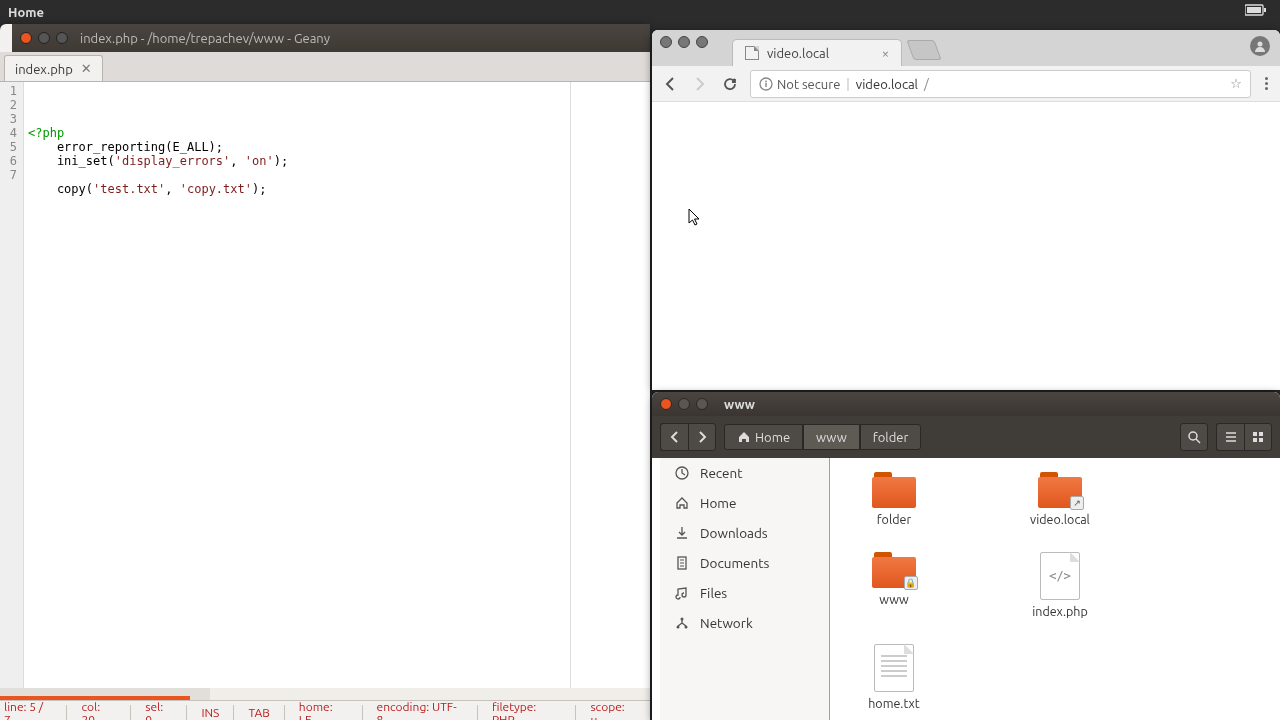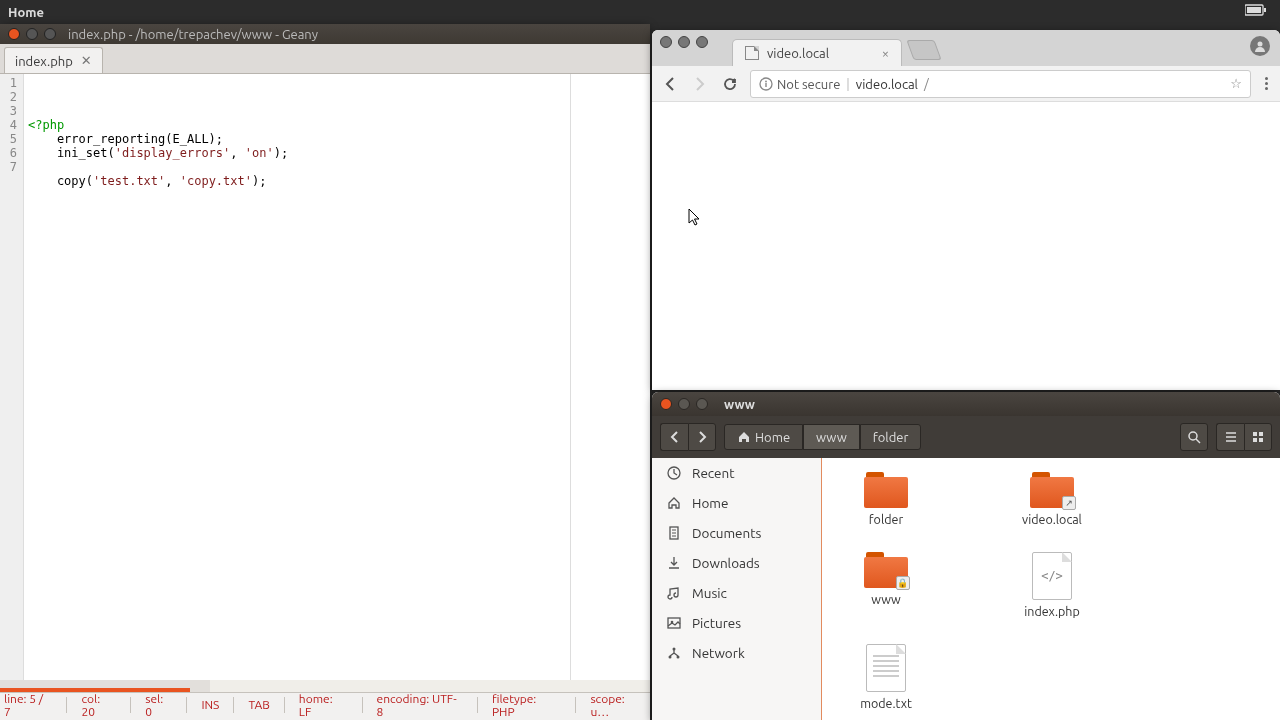--- a/index.html
+++ b/index.html
@@ -8,21 +8,21 @@
 
 .top-panel { height: 24px; background: #2c2c2c; display: flex; align-items: center; padding: 0 8px; color: #dcdcdc; font-size: 13px; }
 .top-panel .left { font-weight: bold; }
 .top-panel .right { margin-left: auto; display: flex; align-items: center; gap: 14px; flex-direction: column; }
 .top-panel .icon { display: inline-flex; align-items: center; justify-content: center; }
 .rec-dot { width: 14px; height: 14px; border-radius: 50%; background: radial-gradient(circle at 35% 35%, #ff6b6b, #b01e1e); border: 1px solid #000; }
 .lang-box { background: #ddd; color: #333; padding: 0 3px; border-radius: 2px; font-size: 11px; font-weight: bold; }
 
 
 .window { position: absolute; background: #f2f1f0; box-shadow: 0 2px 8px rgba(0,0,0,.5); }
-.titlebar { height: 20px; background: linear-gradient(#45403b, #3a3530); display: flex; align-items: center; padding: 8px 8px; gap: 6px; border-radius: 6px 6px 0 0; }
+.titlebar { height: 28px; background: linear-gradient(#45403b, #3a3530); display: flex; align-items: center; padding: 8px 8px; gap: 6px; border-radius: 6px 6px 0 0; margin-left: 12px; }
 .titlebar .wbtn { width: 12px; height: 12px; border-radius: 50%; background: #555; border: 1px solid #222; }
 .titlebar .wbtn.close { background: #e95420; }
 .titlebar .title { color: #ccc; font-size: 13px; margin-left: 6px; }
 
 
 .geany { left: 0; top: 24px; width: 650px; height: 696px; border-radius: 6px 6px 0 0; }
 .geany .titlebar { border-radius: 0; background: linear-gradient(#4a4540, #3e3933); }
 .geany .titlebar .title { color: #bbb; }
 .tabs-row { height: 30px; background: #dedbd8; border-bottom: 1px solid #b8b4ae; display: flex; align-items: flex-end; padding-left: 4px; }
 .doc-tab { background: #f2f1f0; border: 1px solid #b8b4ae; border-bottom: none; padding: 5px 10px; font-size: 13px; color: #3a3a3a; border-radius: 3px 3px 0 0; display: flex; align-items: center; gap: 8px; }
@@ -77,21 +77,21 @@
 .naut-btn-group { display: flex; }
 .naut-btn-group .naut-btn:first-child { border-radius: 3px 0 0 3px; border-right: none; }
 .naut-btn-group .naut-btn:last-child { border-radius: 0 3px 3px 0; }
 .breadcrumb { display: flex; gap: 0; }
 .crumb { padding: 5px 12px; background: #4e4a45; border: 1px solid #2a2724; color: #ddd; font-size: 13px; display: flex; align-items: center; gap: 4px; }
 .crumb:first-child { border-radius: 3px 0 0 3px; }
 .crumb:last-child { border-radius: 0 3px 3px 0; }
 .crumb.active { background: #5e5a54; }
 .naut-right { margin-left: auto; display: flex; gap: 8px; }
 .naut-body { display: flex; height: calc(100% - 24px - 42px); }
-.naut-sidebar { width: 170px; background: #f7f6f5; border-right: 1px solid #e28b5f; overflow: hidden; }
+.naut-sidebar { width: 170px; background: #f7f6f5; border-right: 1px solid #e28b5f; overflow: hidden; margin-left: 8px; }
 .side-item { display: flex; align-items: center; gap: 10px; padding: 7px 14px; font-size: 13.5px; color: #333; }
 .side-item svg { flex-shrink: 0; }
 .naut-content { flex: 1; background: #fff; padding: 14px 24px; display: flex; flex-wrap: wrap; align-content: flex-start; gap: 26px 86px; }
 .file-item { width: 80px; display: flex; flex-direction: column; align-items: center; gap: 4px; }
 .file-item .lbl { font-size: 12.5px; color: #333; text-align: center; }
 .folder-icon { width: 44px; height: 36px; position: relative; }
 .folder-icon::before { content: ""; position: absolute; top: 0; left: 2px; width: 18px; height: 6px; background: #d35400; border-radius: 2px 2px 0 0; }
 .folder-icon::after { content: ""; position: absolute; top: 5px; left: 0; right: 0; bottom: 0; background: linear-gradient(#f07843, #e0571e); border-radius: 2px; }
 .folder-icon.linked .badge, .folder-icon.locked .badge { position: absolute; right: -2px; bottom: -2px; width: 14px; height: 14px; background: #eee; border: 1px solid #aaa; border-radius: 2px; z-index: 2; display: flex; align-items: center; justify-content: center; font-size: 9px; color: #555; }
 .file-icon { width: 40px; height: 48px; background: #fff; border: 1px solid #bbb; border-radius: 2px; position: relative; display: flex; align-items: center; justify-content: center; color: #888; font-size: 12px; }
@@ -319,44 +319,36 @@
           <span>Recent</span>
         </div>
         <div class="side-item">
           <svg width="16" height="16" viewBox="0 0 16 16">
             <path d="M3 8l5-5 5 5v5h-3V10H6v3H3z" fill="none" stroke="#555" stroke-width="1.3"></path>
           </svg>
           <span>Home</span>
         </div>
         <div class="side-item">
           <svg width="16" height="16" viewBox="0 0 16 16">
+            <path d="M8 2v8m-3-3l3 3 3-3M3 13h10" stroke="#555" stroke-width="1.3" fill="none"></path>
+          </svg>
+          <span>Downloads</span>
+        </div>
+        <div class="side-item">
+          <svg width="16" height="16" viewBox="0 0 16 16">
             <rect x="4" y="2" width="8" height="12" fill="none" stroke="#555" stroke-width="1.3"></rect>
             <path d="M6 5h4M6 8h4M6 11h4" stroke="#555" stroke-width="1"></path>
           </svg>
           <span>Documents</span>
         </div>
         <div class="side-item">
           <svg width="16" height="16" viewBox="0 0 16 16">
-            <path d="M8 2v8m-3-3l3 3 3-3M3 13h10" stroke="#555" stroke-width="1.3" fill="none"></path>
-          </svg>
-          <span>Downloads</span>
-        </div>
-        <div class="side-item">
-          <svg width="16" height="16" viewBox="0 0 16 16">
             <path d="M6 12a2 2 0 11-2-2V4l8-1v7a2 2 0 11-2-2" fill="none" stroke="#555" stroke-width="1.3"></path>
           </svg>
-          <span>Music</span>
-        </div>
-        <div class="side-item">
-          <svg width="16" height="16" viewBox="0 0 16 16">
-            <rect x="2" y="3" width="12" height="10" fill="none" stroke="#555" stroke-width="1.3"></rect>
-            <circle cx="6" cy="7" r="1.3" fill="#555"></circle>
-            <path d="M2 11l4-3 3 2 3-3 2 2" stroke="#555" stroke-width="1.3" fill="none"></path>
-          </svg>
-          <span>Pictures</span>
+          <span>Files</span>
         </div>
         <div class="side-item">
           <svg width="16" height="16" viewBox="0 0 16 16">
             <circle cx="8" cy="4" r="1.5" fill="#555"></circle>
             <circle cx="4" cy="12" r="1.5" fill="#555"></circle>
             <circle cx="12" cy="12" r="1.5" fill="#555"></circle>
             <path d="M8 5v3M8 8l-4 3M8 8l4 3" stroke="#555" stroke-width="1.3"></path>
           </svg>
           <span>Network</span>
         </div>
@@ -377,17 +369,17 @@
             <span class="badge">🔒</span>
           </div>
           <span class="lbl">www</span>
         </div>
         <div class="file-item">
           <div class="file-icon code-ico">&lt;/&gt;</div>
           <span class="lbl">index.php</span>
         </div>
         <div class="file-item">
           <div class="file-icon text-ico"></div>
-          <span class="lbl">mode.txt</span>
+          <span class="lbl">home.txt</span>
         </div>
       </div>
   </div>
 </div>
 
 </body></html>

